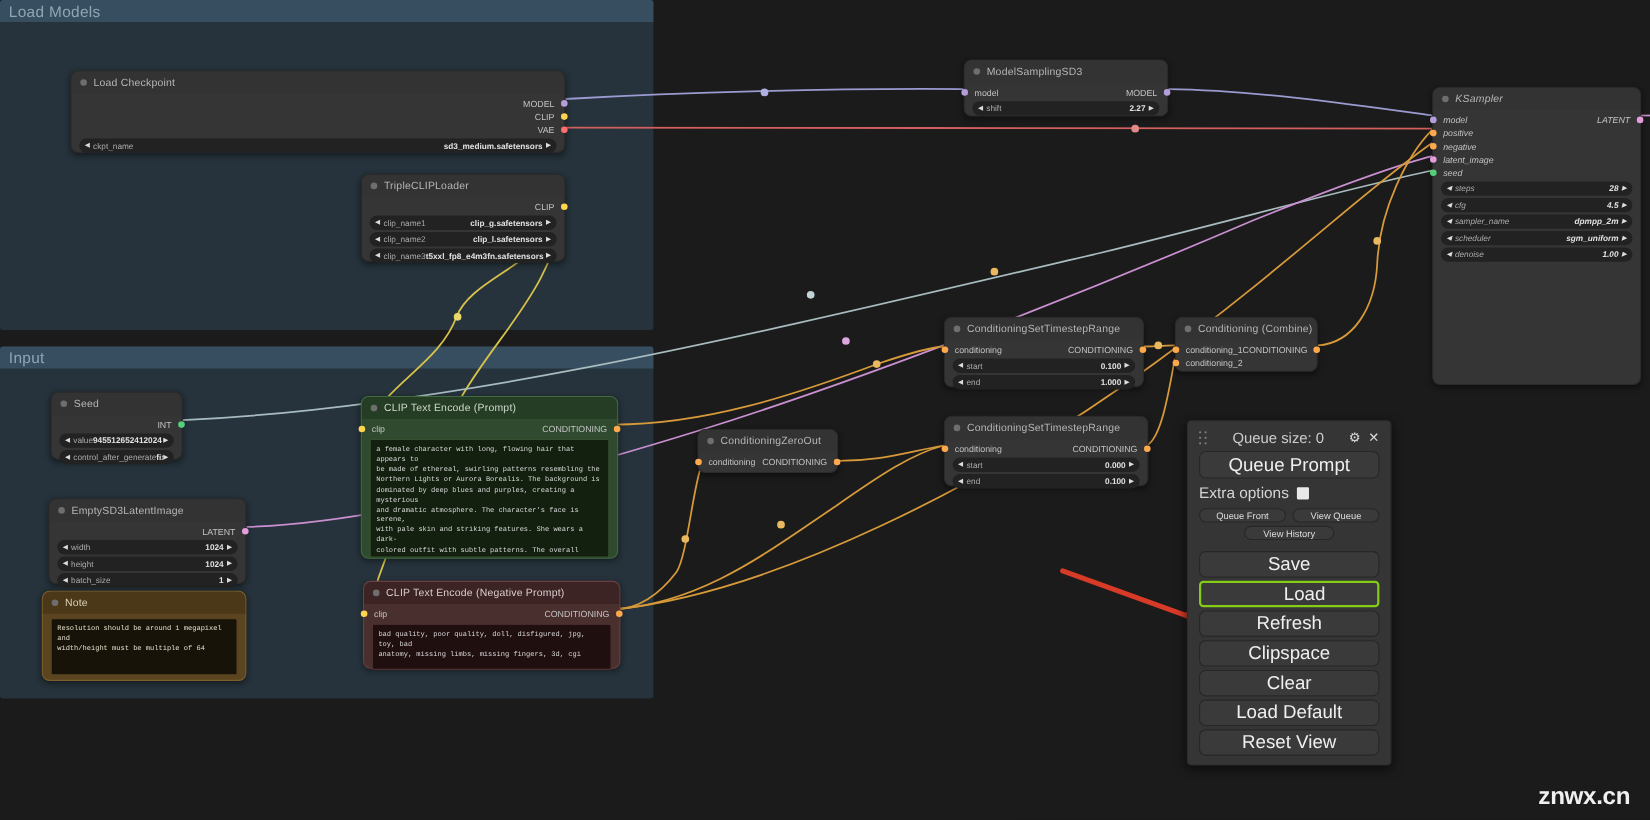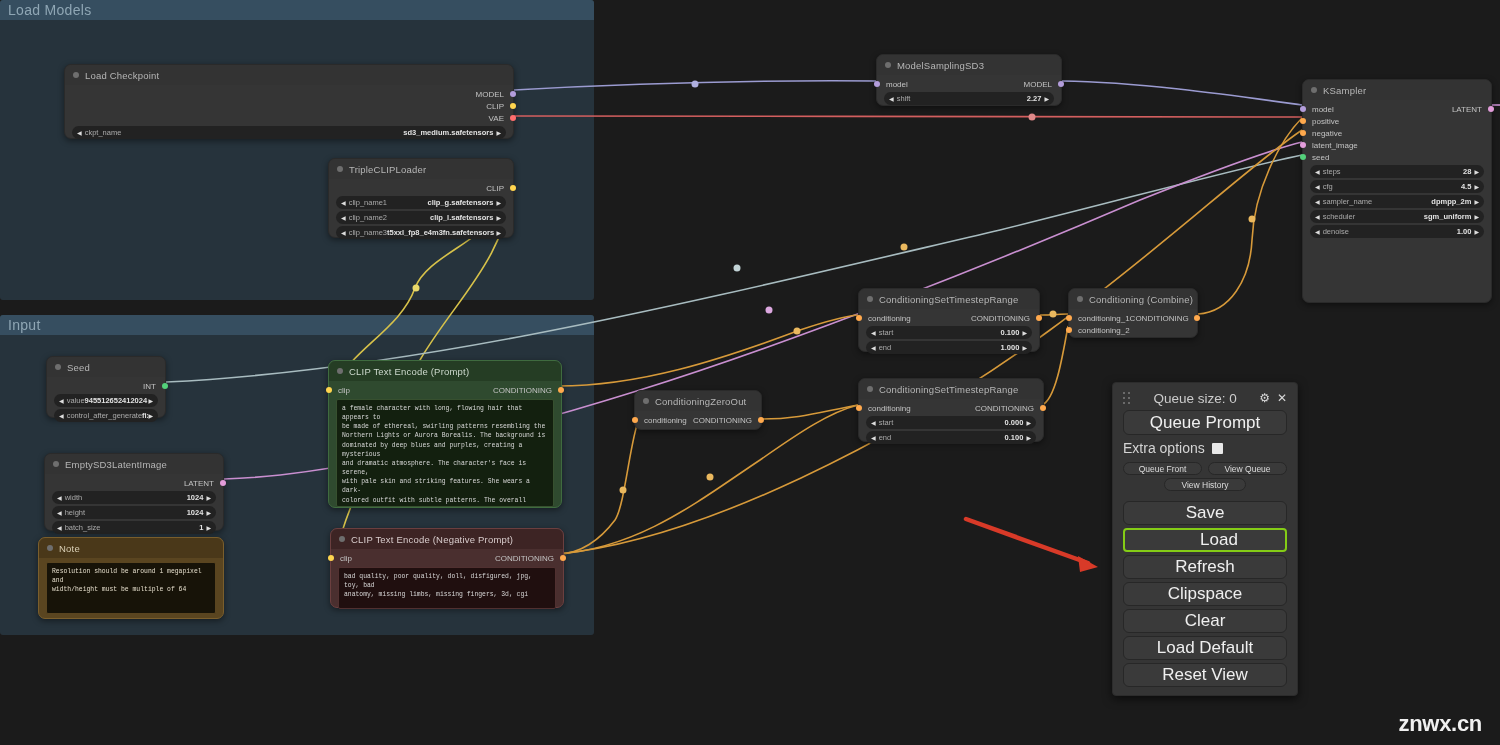--- a/index.html
+++ b/index.html
@@ -523,21 +523,21 @@
         <span class="slot-label">CONDITIONING</span>
         <span class="slot-dot right" style="background:#ffa94d"></span>
       </div>
       <div class="slot-row in">
         <span class="slot-dot left" style="background:#ffa94d"></span>
         <span class="slot-label">conditioning_2</span>
       </div>
     </div>
   </div>
 
-  <div class="node" style="left:1302px;top:79px;width:190px;height:224px;">
+  <div class="node" style="left:1302px;top:79px;width:190px;height:271px;font-style:italic;">
     <div class="node-title">
       <span class="dot-collapse"></span>
       <span>KSampler</span>
     </div>
     <div class="node-body">
       <div class="slot-row both">
         <span class="slot-dot left" style="background:#b39ddb"></span>
         <span class="slot-label">model</span>
         <span class="slot-label">LATENT</span>
         <span class="slot-dot right" style="background:#e39ddb"></span>
@@ -594,21 +594,21 @@
         <span class="arrow">◀</span>
         <span class="wmid">
           <span class="wname">denoise</span>
           <span class="wval">1.00</span>
         </span>
         <span class="arrow">▶</span>
       </div>
     </div>
   </div>
 
-  <div id="menu-panel" style="left:1112px;top:382px;width:186px;">
+  <div id="menu-panel" style="left:1079px;top:382px;width:186px;">
     <div class="menu-top">
       <span class="drag-dots">
         <i></i>
           <i></i>
           <i></i>
           <i></i>
           <i></i>
           <i></i>
       </span>
       <span class="menu-title">Queue size: 0</span>

